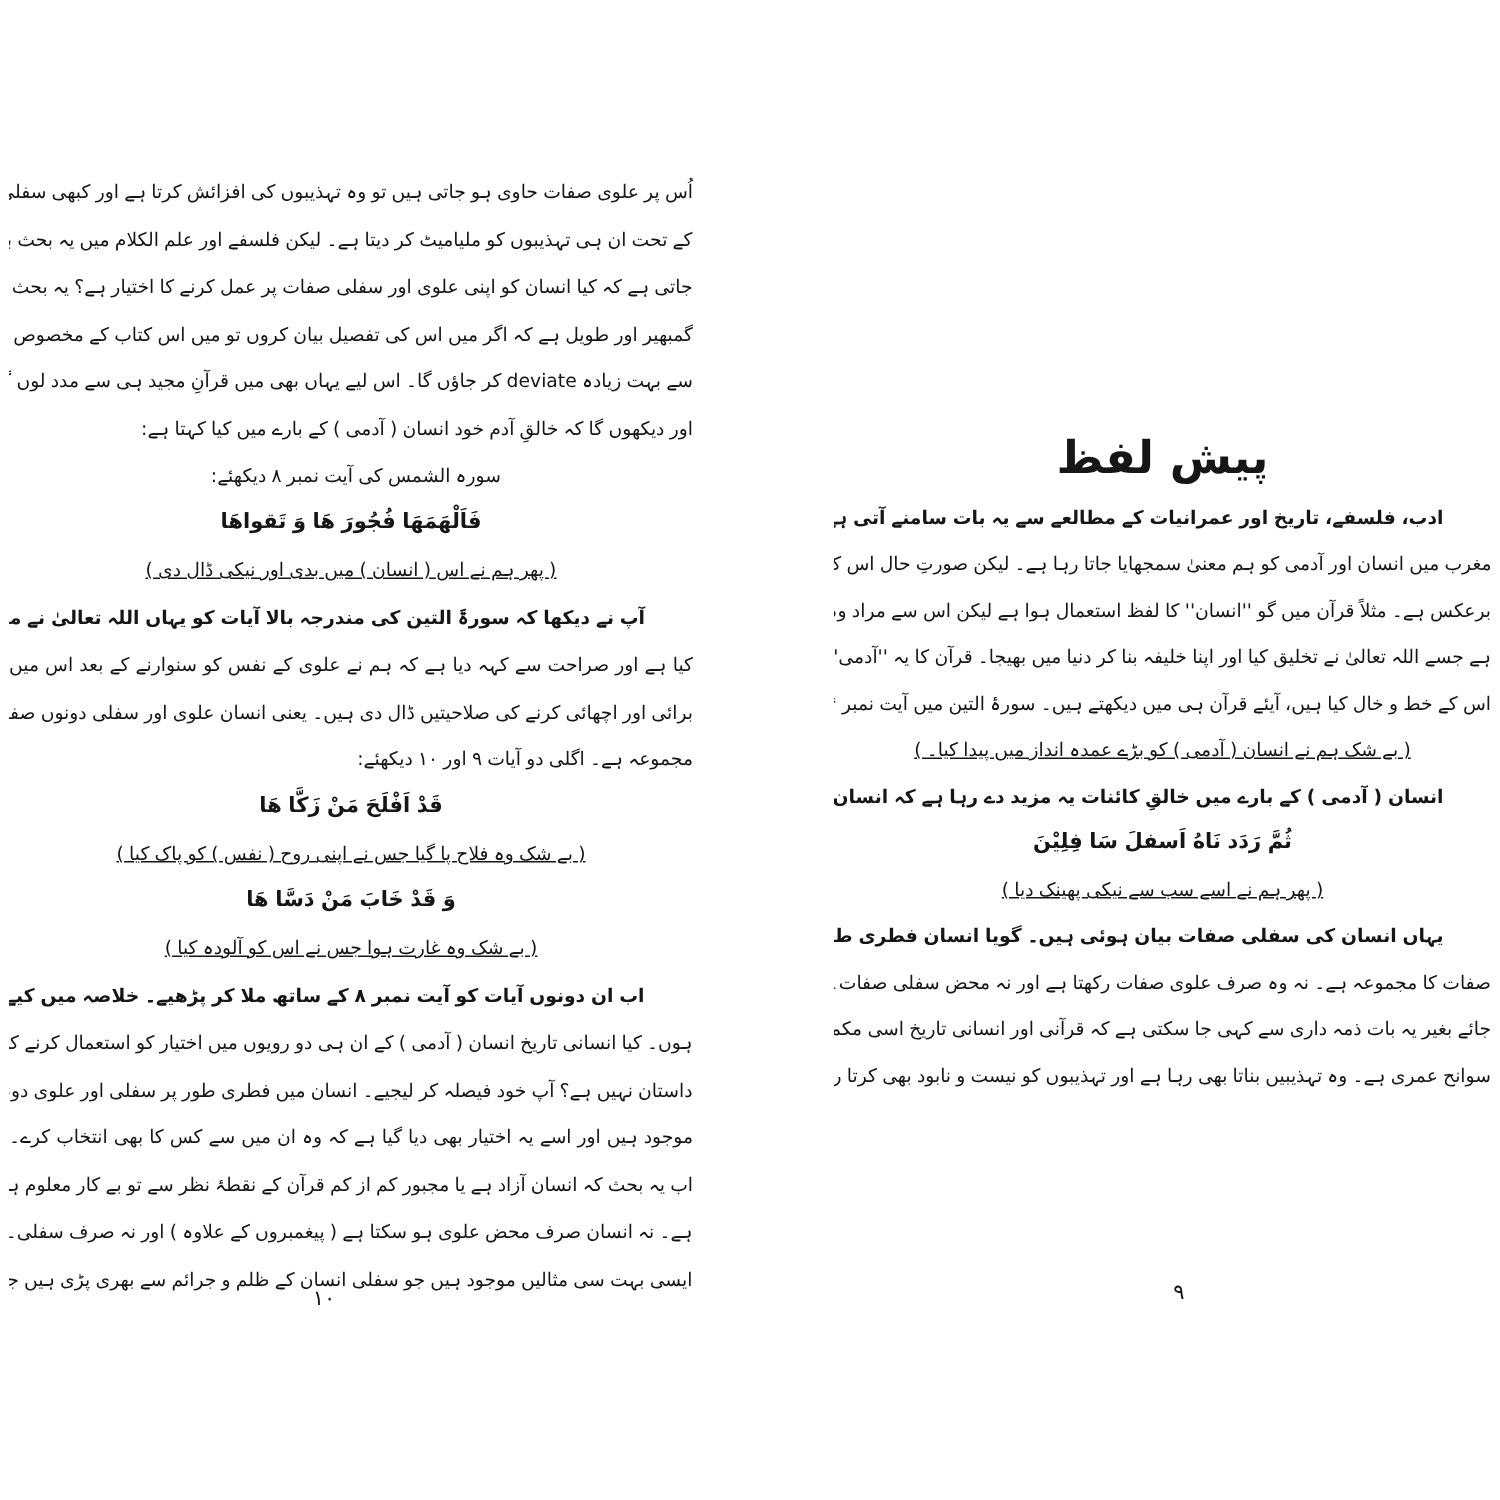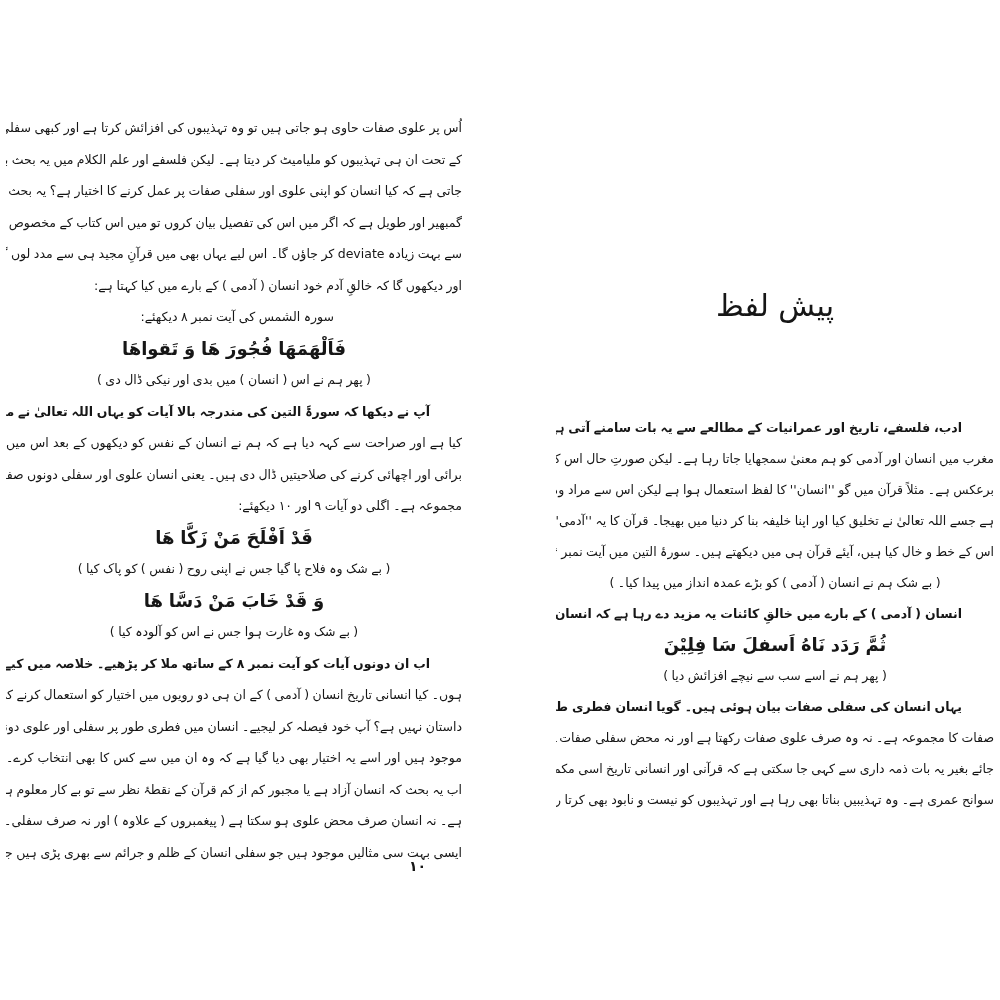--- a/index.html
+++ b/index.html
@@ -53,40 +53,40 @@
   .line.lead { text-indent: 32px; font-weight: bold; }
   .line.lead-short {
     text-align: center;
     text-align-last: right;
     text-indent: 128px;
   }
   .line.verse {
     text-align: center;
     text-align-last: center;
     font-weight: bold;
-    font-size: 18px;
+    font-size: 14px;
   }
   .line.caption {
     text-align: center;
     text-align-last: center;
+    text-decoration: underline;
   }
   .chapter-heading {
     text-align: center;
     font-size: 30px;
-    font-weight: normal;
+    font-weight: bold;
     line-height: 46px;
     height: 46px;
-    margin-bottom: 83px;
     letter-spacing: 0;
   }
   .page-number {
     position: absolute;
     font-size: 14px;
+    text-align: center;
     direction: rtl;
-    font-weight: bold;
   }
   .page-number-left {
     left: 6px;
     top: 858px;
     width: 420px;
   }
   .page-number-right {
     left: 556px;
     top: 854px;
     width: 460px;
@@ -102,21 +102,21 @@
         <div class="line body">اُس پر علوی صفات حاوی ہو جاتی ہیں تو وہ تہذیبوں کی افزائش کرتا ہے اور کبھی سفلی صفات</div>
         <div class="line body">کے تحت ان ہی تہذیبوں کو ملیامیٹ کر دیتا ہے۔ لیکن فلسفے اور علم الکلام میں یہ بحث بھی کی</div>
         <div class="line body">جاتی ہے کہ کیا انسان کو اپنی علوی اور سفلی صفات پر عمل کرنے کا اختیار ہے؟ یہ بحث بھی اتنی</div>
         <div class="line body">گمبھیر اور طویل ہے کہ اگر میں اس کی تفصیل بیان کروں تو میں اس کتاب کے مخصوص موضوع</div>
         <div class="line body">سے بہت زیادہ deviate کر جاؤں گا۔ اس لیے یہاں بھی میں قرآنِ مجید ہی سے مدد لوں گا</div>
         <div class="line end">اور دیکھوں گا کہ خالقِ آدم خود انسان ( آدمی ) کے بارے میں کیا کہتا ہے:</div>
         <div class="line lead-short">سورہ الشمس کی آیت نمبر ۸ دیکھئے:</div>
         <div class="line verse">فَاَلْهَمَهَا فُجُورَ هَا وَ تَقواهَا</div>
         <div class="line caption">( پھر ہم نے اس ( انسان ) میں بدی اور نیکی ڈال دی )</div>
         <div class="line lead">آپ نے دیکھا کہ سورۃَ التین کی مندرجہ بالا آیات کو یہاں اللہ تعالیٰ نے مزید واضح</div>
-        <div class="line body">کیا ہے اور صراحت سے کہہ دیا ہے کہ ہم نے انسان کے نفس کو دیکھوں کے بعد اس میں</div>
+        <div class="line body">کیا ہے اور صراحت سے کہہ دیا ہے کہ ہم نے علوی کے نفس کو سنوارنے کے بعد اس میں</div>
         <div class="line body">برائی اور اچھائی کرنے کی صلاحیتیں ڈال دی ہیں۔ یعنی انسان علوی اور سفلی دونوں صفات کا</div>
         <div class="line end">مجموعہ ہے۔ اگلی دو آیات ۹ اور ۱۰ دیکھئے:</div>
         <div class="line verse">قَدْ اَفْلَحَ مَنْ زَكَّا هَا</div>
         <div class="line caption">( بے شک وہ فلاح پا گیا جس نے اپنی روح ( نفس ) کو پاک کیا )</div>
         <div class="line verse">وَ قَدْ خَابَ مَنْ دَسَّا هَا</div>
         <div class="line caption">( بے شک وہ غارت ہوا جس نے اس کو آلودہ کیا )</div>
         <div class="line lead">اب ان دونوں آیات کو آیت نمبر ۸ کے ساتھ ملا کر پڑھیے۔ خلاصہ میں کیے دیتا</div>
         <div class="line body">ہوں۔ کیا انسانی تاریخ انسان ( آدمی ) کے ان ہی دو رویوں میں اختیار کو استعمال کرنے کی</div>
         <div class="line body">داستان نہیں ہے؟ آپ خود فیصلہ کر لیجیے۔ انسان میں فطری طور پر سفلی اور علوی دونوں صفات</div>
         <div class="line body">موجود ہیں اور اسے یہ اختیار بھی دیا گیا ہے کہ وہ ان میں سے کس کا بھی انتخاب کرے۔</div>
@@ -130,21 +130,21 @@
     <div class="chapter-heading">پیش لفظ</div>
     <div id="right-lines">
         <div class="line lead">ادب، فلسفے، تاریخ اور عمرانیات کے مطالعے سے یہ بات سامنے آتی ہے کہ مشرق و</div>
         <div class="line body">مغرب میں انسان اور آدمی کو ہم معنیٰ سمجھایا جاتا رہا ہے۔ لیکن صورتِ حال اس کے بالکل</div>
         <div class="line body">برعکس ہے۔ مثلاً قرآن میں گو ''انسان'' کا لفظ استعمال ہوا ہے لیکن اس سے مراد وہ ''آدمی''</div>
         <div class="line body">ہے جسے اللہ تعالیٰ نے تخلیق کیا اور اپنا خلیفہ بنا کر دنیا میں بھیجا۔ قرآن کا یہ ''آدمی'' کیا ہے اور</div>
         <div class="line body">اس کے خط و خال کیا ہیں، آیئے قرآن ہی میں دیکھتے ہیں۔ سورۂ التین میں آیت نمبر ۴ ہے۔</div>
         <div class="line caption">( بے شک ہم نے انسان ( آدمی ) کو بڑے عمدہ انداز میں پیدا کیا۔ )</div>
         <div class="line lead">انسان ( آدمی ) کے بارے میں خالقِ کائنات یہ مزید دے رہا ہے کہ انسان میں</div>
         <div class="line verse">ثُمَّ رَدَد نَاهُ اَسفلَ سَا فِلِیْنَ</div>
-        <div class="line caption">( پھر ہم نے اسے سب سے نیچے افزائش دیا )</div>
+        <div class="line caption">( پھر ہم نے اسے سب سے نیکی پھینک دیا )</div>
         <div class="line lead">یہاں انسان کی سفلی صفات بیان ہوئی ہیں۔ گویا انسان فطری طور پر علوی اور سفلی</div>
         <div class="line body">صفات کا مجموعہ ہے۔ نہ وہ صرف علوی صفات رکھتا ہے اور نہ محض سفلی صفات۔ تفصیل میں</div>
         <div class="line body">جائے بغیر یہ بات ذمہ داری سے کہی جا سکتی ہے کہ قرآنی اور انسانی تاریخ اسی مکمل آدمی کی</div>
         <div class="line body">سوانح عمری ہے۔ وہ تہذیبیں بناتا بھی رہا ہے اور تہذیبوں کو نیست و نابود بھی کرتا رہا ہے۔ کبھی</div>
       </div>
   </div>
 
   <div class="page-number page-number-left">۱۰</div>
 
   <div class="page-number page-number-right">۹</div>

